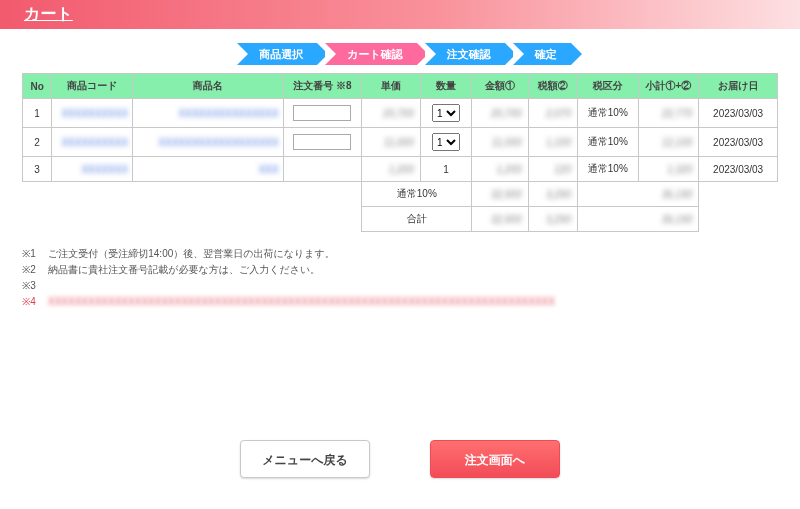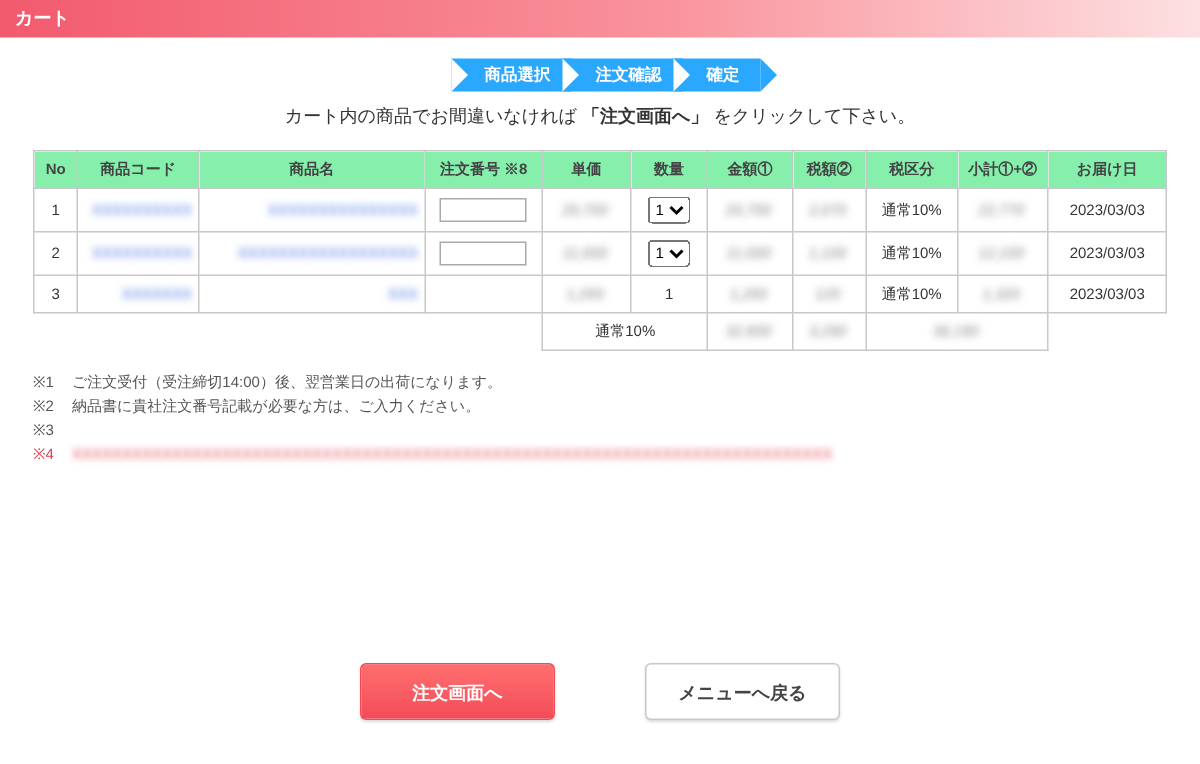--- a/index.html
+++ b/index.html
@@ -7,27 +7,28 @@
   body {
     font-family: "MS PGothic", "Hiragino Kaku Gothic Pro", Meiryo, sans-serif;
     font-size: 11px;
     color: #333;
     background: #fff;
     width: 800px;
   }
   .title-bar {
     background: linear-gradient(90deg, #f25a6e 0%, #f9929b 55%, #fde0e2 100%);
     color: #fff;
-    font-size: 12px;
+    font-size: 16px;
     font-weight: bold;
-    padding: 4px 10px;
+    padding: 4px 24px;
+    text-decoration: underline;
   }
   .content { padding: 8px 22px 20px; }
 
-  .steps { display: flex; justify-content: center; gap: 2px; margin: 6px 0 8px; }
+  .steps { display: flex; justify-content: center; gap: 16px; margin: 6px 0 8px; }
   .step {
     position: relative;
     height: 22px; line-height: 22px;
     color: #fff; font-size: 11px; font-weight: bold;
     padding: 0 14px 0 22px;
     margin-right: -8px;
   }
   .step::before, .step::after {
     content: ""; position: absolute; top: 0; width: 0; height: 0;
     border-top: 11px solid transparent; border-bottom: 11px solid transparent;
@@ -52,21 +53,21 @@
     text-align: center;
     font-size: 10px;
     overflow: hidden; white-space: nowrap; text-overflow: ellipsis;
   }
   table.cart th {
     background: #86efac;
     color: #444;
     font-weight: bold;
   }
   table.cart td.left { text-align: right; padding-left: 6px; }
-  table.cart td.right { text-align: center; padding-right: 6px; font-style: italic; }
+  table.cart td.right { text-align: right; padding-right: 6px; font-style: italic; }
   .blur { color: transparent; text-shadow: 0 0 5px rgba(120,120,120,0.9); }
   .blue-blur { color: transparent; text-shadow: 0 0 5px rgba(60,110,220,0.95); }
 
   col.c-no   { width: 26px; }
   col.c-code { width: 72px; }
   col.c-name { width: 134px; }
   col.c-ord  { width: 70px; }
   col.c-unit { width: 52px; }
   col.c-qty  { width: 46px; }
   col.c-amt  { width: 50px; }
@@ -106,29 +107,25 @@
 </style>
 </head>
 <body>
 
 <div class="title-bar">カート</div>
 
 <div class="content">
 
   <div class="steps">
     <div class="step blue">商品選択</div>
+    <div class="step pink">カート確認</div>
     <div class="step blue">注文確認</div>
     <div class="step blue">確定</div>
   </div>
 
-  <div class="instruction">
-    <span>カート内の商品でお間違いなければ</span>
-    <span class="emph">「注文画面へ」</span>
-    <span>をクリックして下さい。</span>
-  </div>
 
   <table class="cart">
     <colgroup>
       <col class="c-no">
         <col class="c-code">
         <col class="c-name">
         <col class="c-ord">
       <col class="c-unit">
         <col class="c-qty">
         <col class="c-amt">
@@ -196,20 +193,31 @@
           <td style="border: none; background: transparent;"></td>
           <td style="border: none; background: transparent;"></td>
           <td style="border: none; background: transparent;"></td>
           <td style="border: none; background: transparent;"></td>
           <td colspan="2">通常10%</td>
           <td class="right"><span class="blur">32,900</span></td>
           <td class="right"><span class="blur">3,290</span></td>
           <td class="right" colspan="2"><span class="blur">36,190</span></td>
           <td style="border: none;"></td>
         </tr>
+        <tr>
+          <td style="border: none; background: transparent;"></td>
+          <td style="border: none; background: transparent;"></td>
+          <td style="border: none; background: transparent;"></td>
+          <td style="border: none; background: transparent;"></td>
+          <td colspan="2">合計</td>
+          <td class="right"><span class="blur">32,900</span></td>
+          <td class="right"><span class="blur">3,290</span></td>
+          <td class="right" colspan="2"><span class="blur">36,190</span></td>
+          <td style="border: none;"></td>
+        </tr>
       </tbody>
   </table>
 
   <div class="notes">
     <div class="row">
       <div class="idx">※1</div>
       <div>ご注文受付（受注締切14:00）後、翌営業日の出荷になります。</div>
     </div>
     <div class="row">
       <div class="idx">※2</div>
@@ -218,17 +226,17 @@
     <div class="row">
       <div class="idx">※3</div>
     </div>
     <div class="row red">
       <div class="idx">※4</div>
       <div class="red-blur">XXXXXXXXXXXXXXXXXXXXXXXXXXXXXXXXXXXXXXXXXXXXXXXXXXXXXXXXXXXXXXXXXXXXXXXXXXXX</div>
     </div>
   </div>
 
   <div class="footer-btns">
+    <div class="btn back">メニューへ戻る</div>
     <div class="btn next">注文画面へ</div>
-    <div class="btn back">メニューへ戻る</div>
   </div>
 
 </div>
 
 </body></html>

